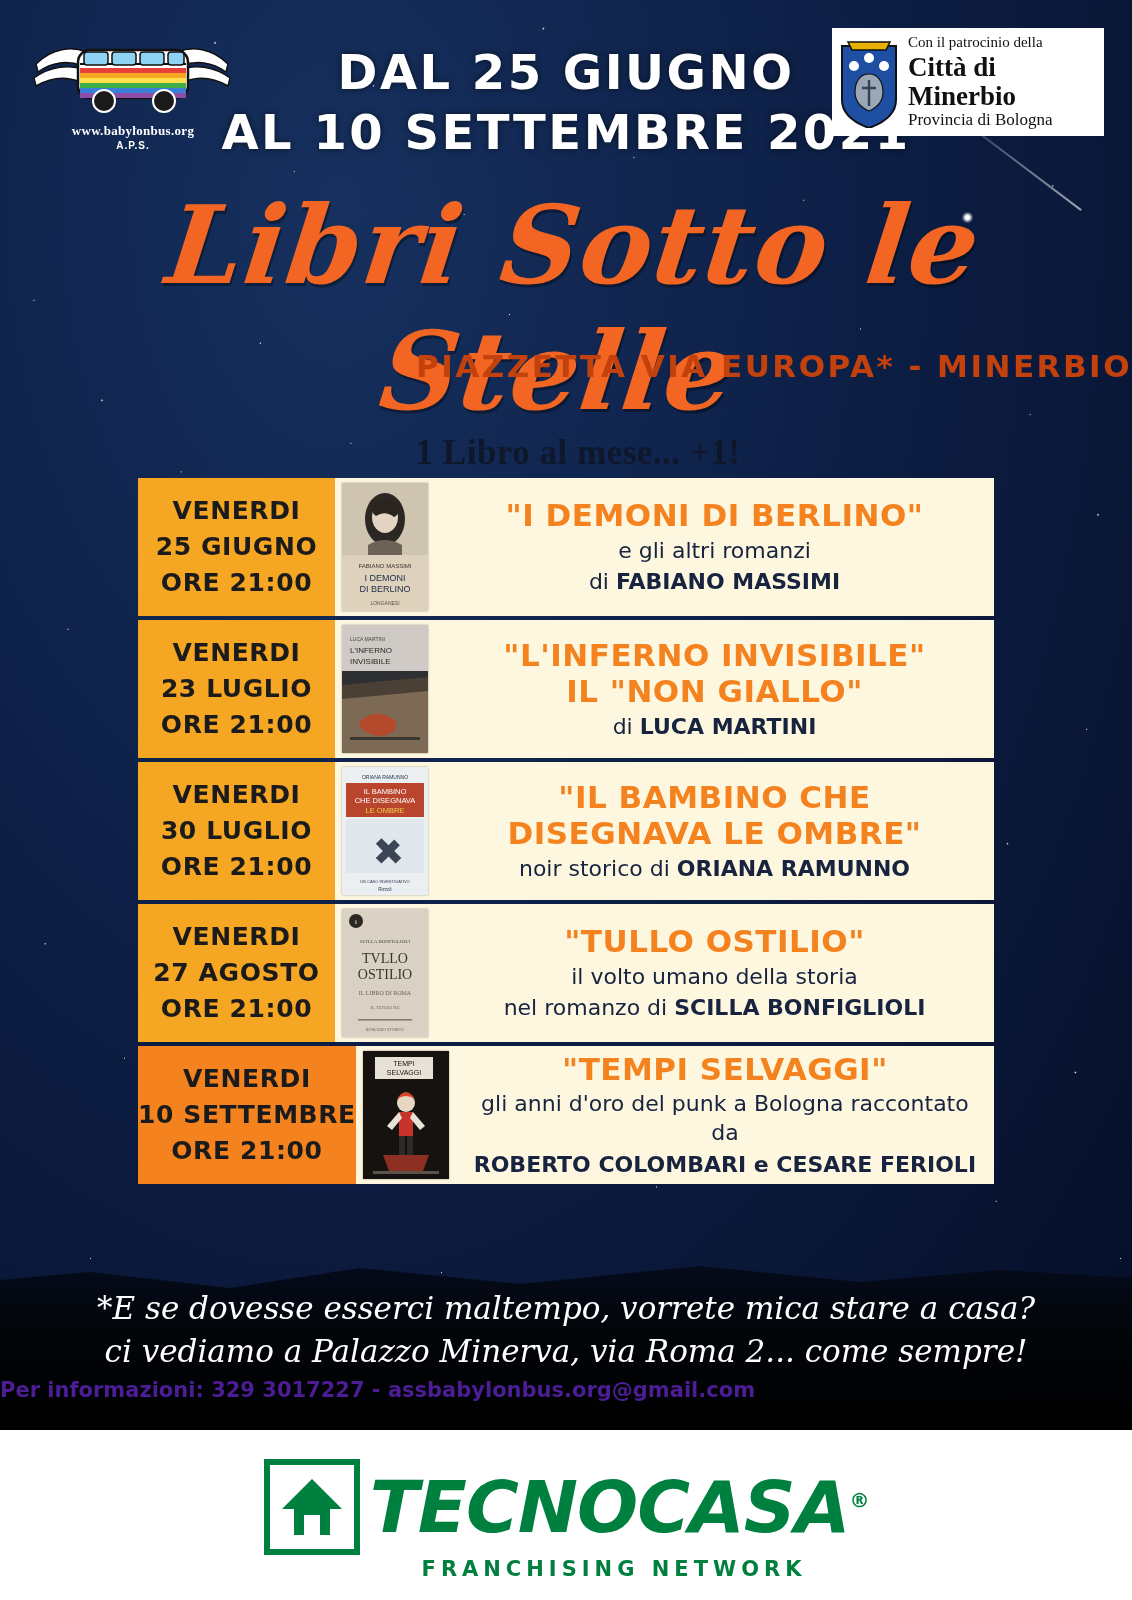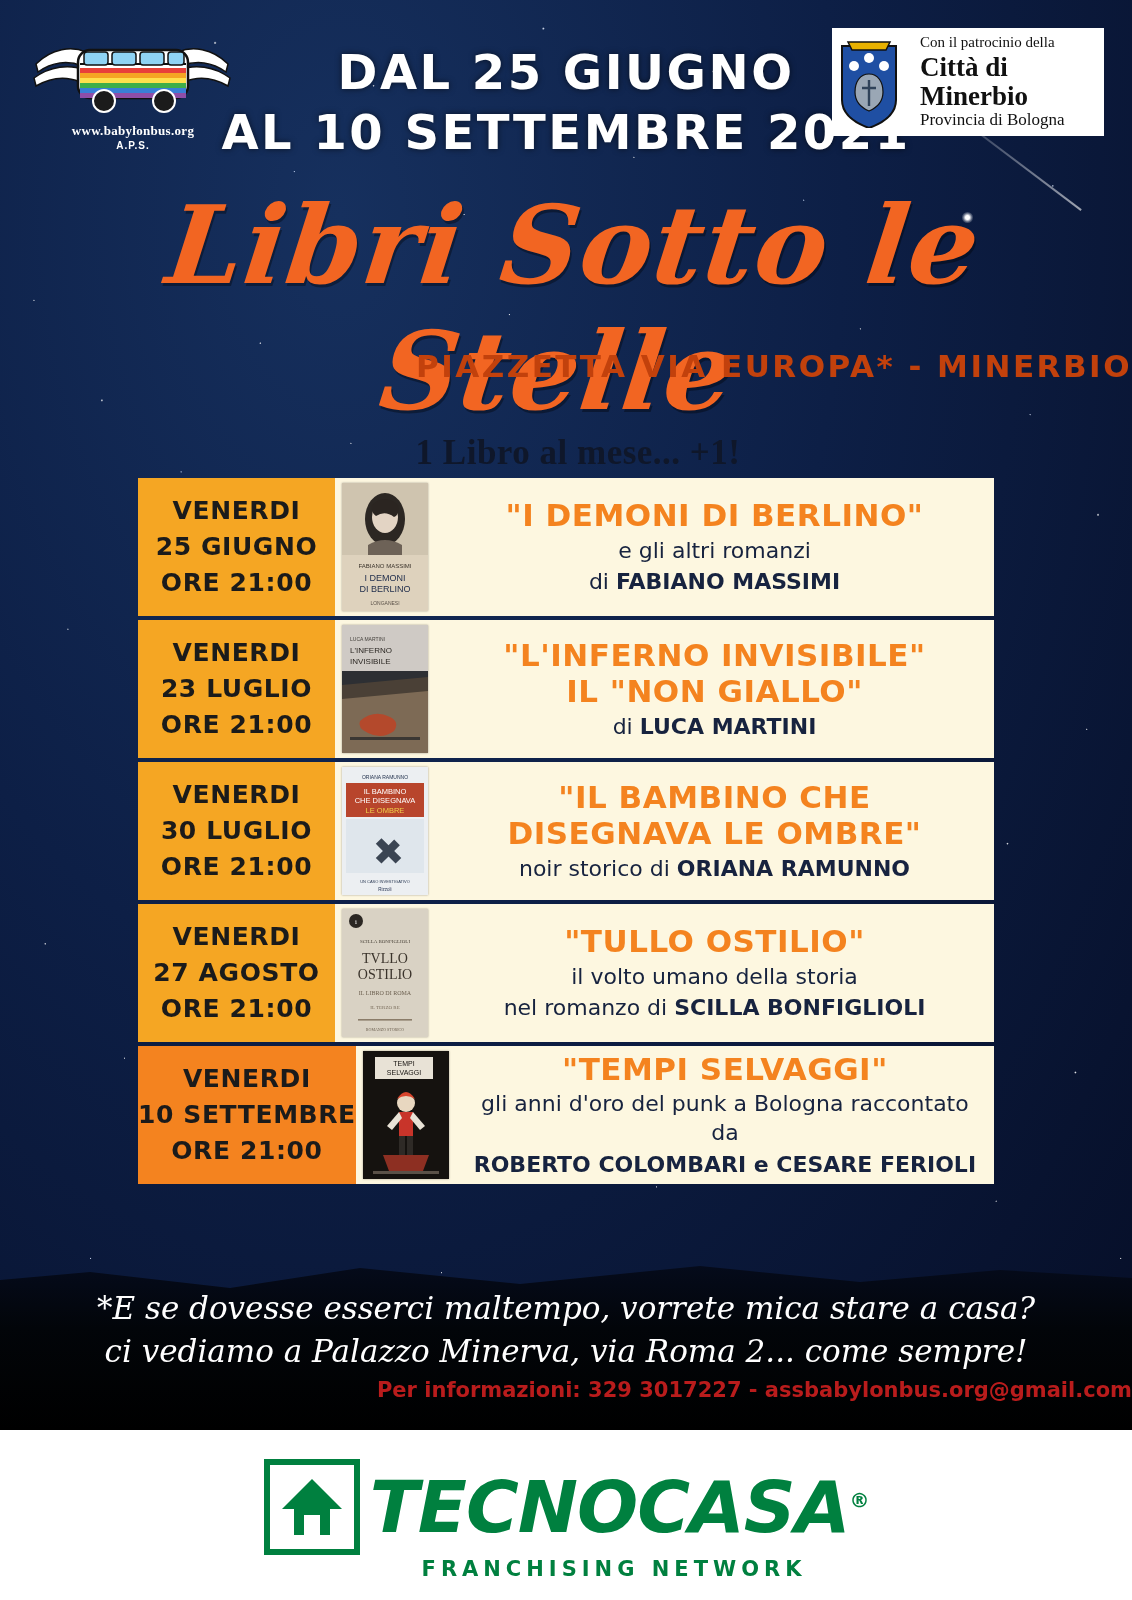--- a/index.html
+++ b/index.html
@@ -144,21 +144,20 @@
 
   .patrocinio {
     position: absolute;
     right: 28px; top: 28px;
     width: 272px; height: 108px;
     background: #ffffff;
     display: flex;
     align-items: center;
     padding: 4px 6px;
     box-sizing: border-box;
-    gap: 12px;
   }
   .stemma { width: 62px; height: 92px; flex: 0 0 62px; }
   .patro-txt { margin-left: 8px; }
   .patro-line1 {
     font-family: "Liberation Serif", serif;
     font-size: 15px;
     color: #111;
     margin-bottom: 2px;
   }
   .patro-city {
@@ -306,22 +305,22 @@
     color: #ffffff;
     font-size: 31px;
     font-style: italic;
     line-height: 1.38;
     font-family: "DejaVu Serif", serif;
   }
   .info {
     position: absolute;
     left: 0; top: 1378px;
     width: 1132px;
-    text-align: right;
-    color: #b91c1c;
+    text-align: left;
+    color: #4c1d95;
     font-size: 21px;
     font-weight: bold;
     font-family: "DejaVu Sans", sans-serif;
   }
 
   
   .sponsor {
     position: absolute;
     left: 0; top: 1440px;
     width: 1132px;

